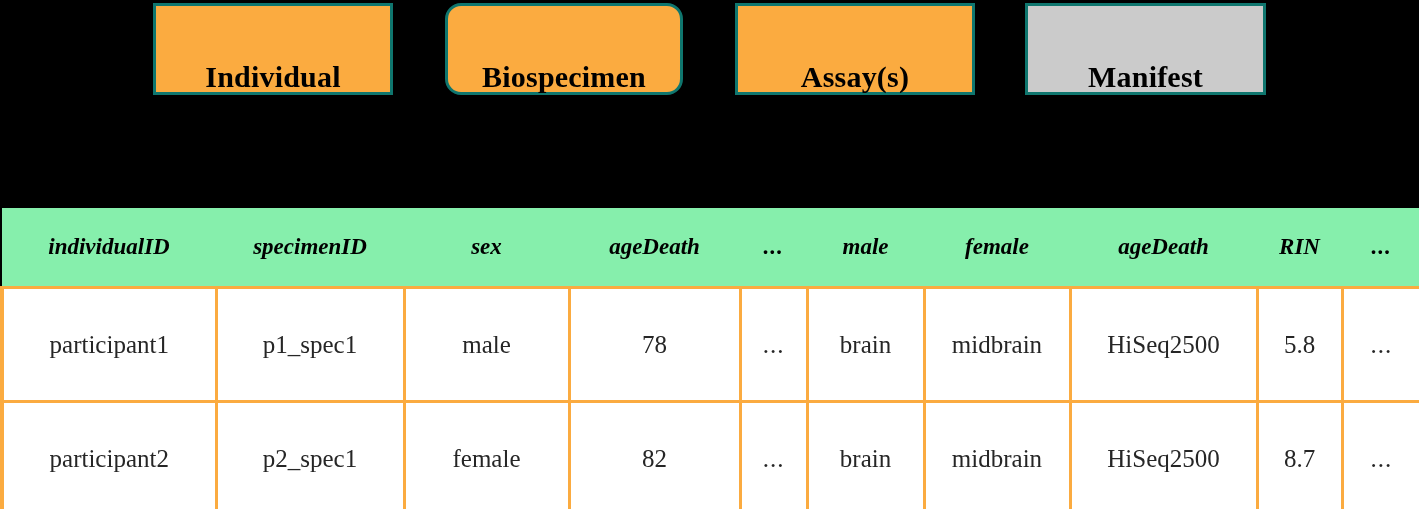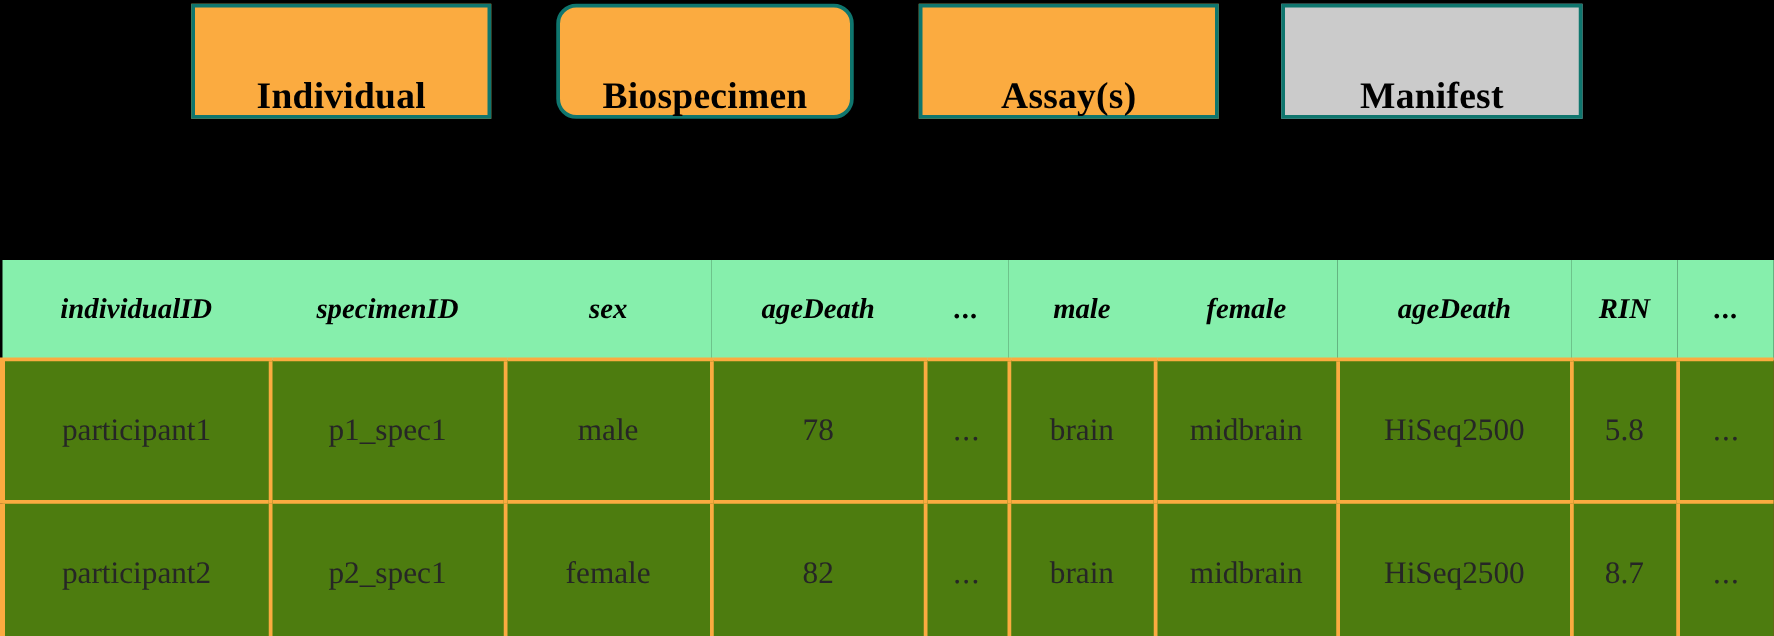--- a/index.html
+++ b/index.html
@@ -69,21 +69,21 @@
   #merged-table thead th {
     background: #86efac;
     color: #000000;
     font-weight: bold;
     font-size: 23px;
     height: 78px;
     border: none;
     font-style: italic;
   }
   #merged-table tbody td {
-    background: #4d7c0f;
+    background: #ffffff;
     color: #262626;
     font-weight: normal;
     font-size: 25px;
     height: 111px;
     border-left: 3px solid #fbab40;
     border-top: 3px solid #fbab40;
   }
   #merged-table tbody tr:last-child td {
     border-bottom: 4px solid #fbab40;
   }

